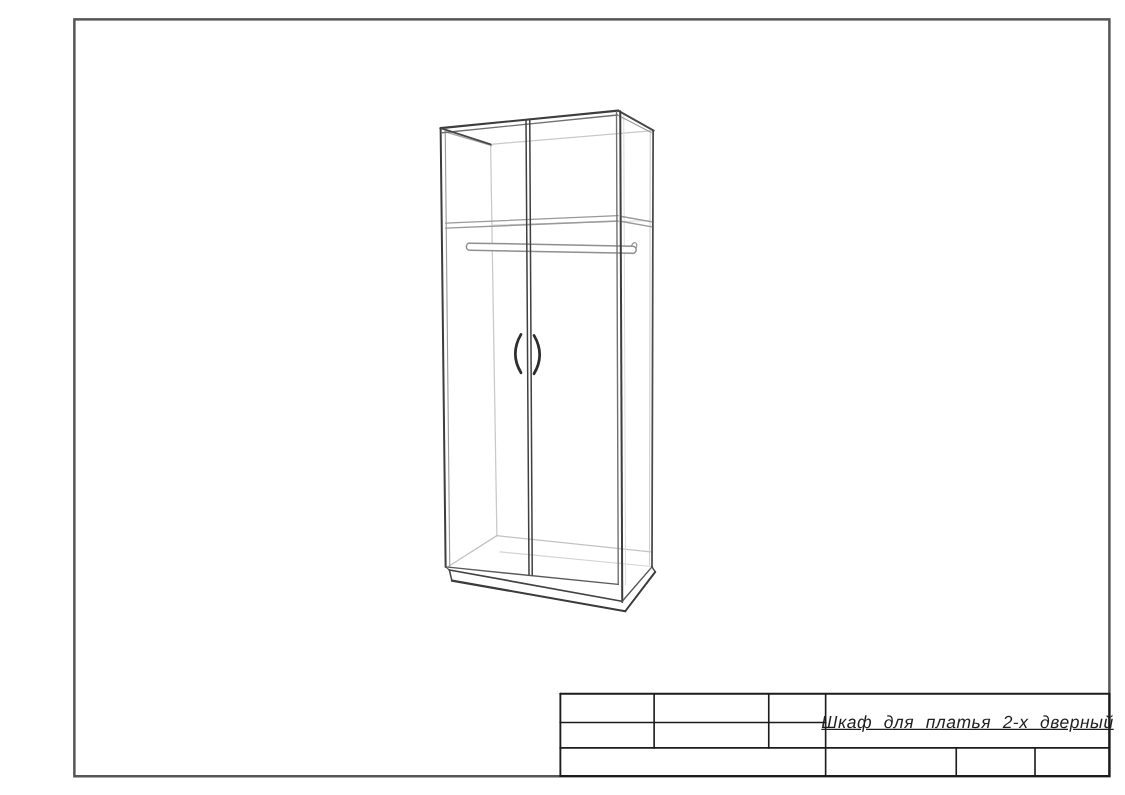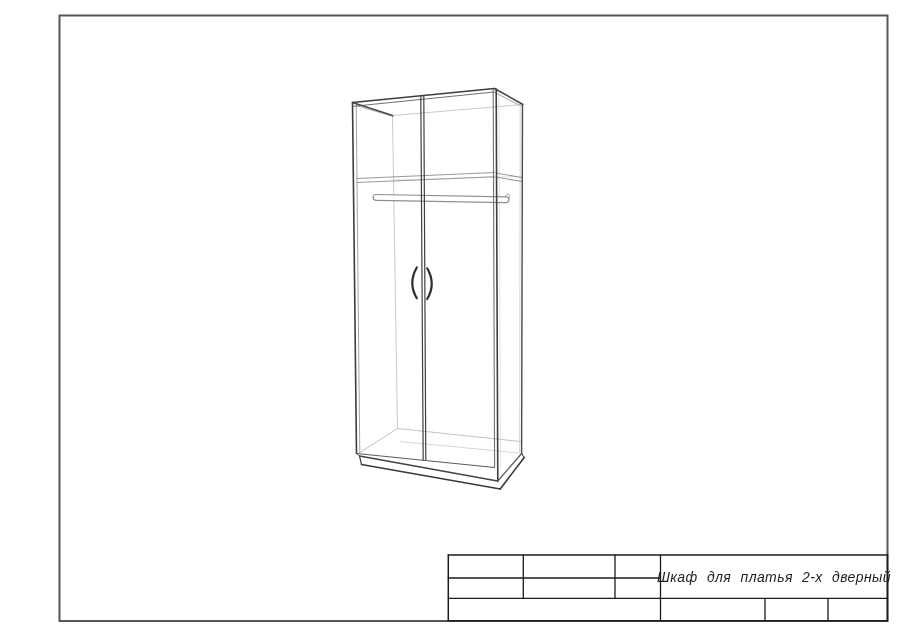--- a/index.html
+++ b/index.html
@@ -14,20 +14,21 @@
   .title-text{
     position:absolute;
     left:661px;top:555px;width:226px;height:43px;
     display:flex;align-items:center;justify-content:center;
     font-style:italic;
     font-size:14px;
     color:#1f1f1f;
     letter-spacing:0.4px;
     word-spacing:5px;
     white-space:nowrap;
+    text-decoration:underline;
   }
 </style>
 </head>
 <body>
 
 <div class="sheet">
   <svg class="drawing-svg" viewBox="0 0 900 636" xmlns="http://www.w3.org/2000/svg">
     <g id="frame-layer">
         <rect x="59.5" y="15.5" width="828" height="605.5" fill="none" stroke="#565656" stroke-width="2"></rect>
       </g>

